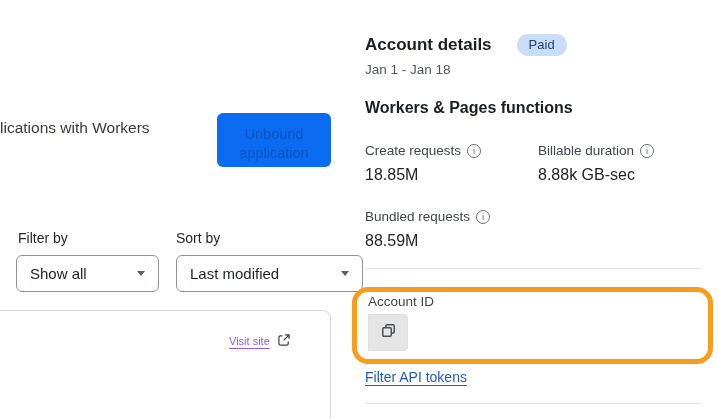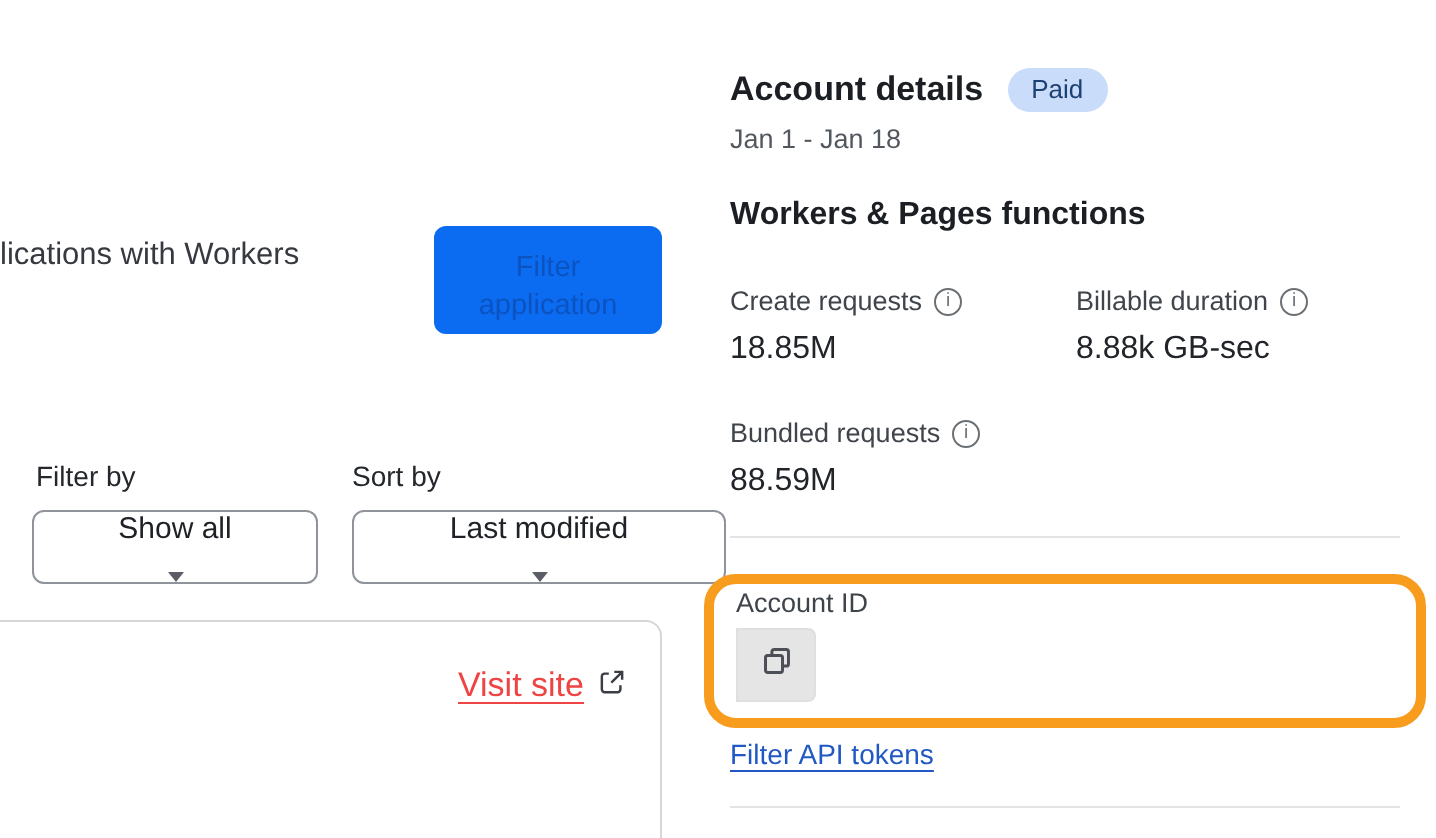--- a/index.html
+++ b/index.html
@@ -33,35 +33,35 @@
     left:217px;top:113px;width:114px;height:54px;
     background:var(--accent-blue);border:none;border-radius:6px;
     color:var(--button-text-blue);font-family:inherit;font-size:14.5px;line-height:19px;
     text-align:center;cursor:pointer;padding-top:8px;
   }
   .create-btn span{display:block;}
   .field-label{font-size:14px;color:#24272b;}
   .select{
     height:37px;background:#fff;border:1px solid #8f939a;border-radius:6px;
     display:flex;align-items:center;justify-content:space-between;
-    padding:0 13px;font-size:15px;color:#1e2126;cursor:pointer;flex-direction:column;
+    padding:0 13px;font-size:15px;color:#1e2126;cursor:pointer;
   }
   .caret{width:0;height:0;border-left:4.5px solid transparent;border-right:4.5px solid transparent;border-top:5.5px solid #5a5e64;}
   .project-card{
     left:-24px;top:310px;width:355px;height:140px;
     background:#fff;border:1px solid #d6d6d6;border-radius:8px;
   }
   .visit-site{
     left:229px;top:333px;display:flex;align-items:center;gap:7px;
-    font-size:17px;color:#ef4444;cursor:pointer;
+    font-size:11px;color:#8b5cf6;cursor:pointer;
   }
   .visit-site .label{text-decoration:underline;text-underline-offset:3px;}
 
   
-  .acct-title-row{left:365px;top:34px;display:flex;align-items:center;gap:12px;}
+  .acct-title-row{left:365px;top:34px;display:flex;align-items:center;gap:25px;}
   .acct-title{font-size:17px;font-weight:bold;color:var(--text-dark);}
   .badge{
     background:var(--badge-bg);color:var(--badge-text);
     border-radius:12px;padding:3px 12px 4px;font-size:13px;
   }
   .date-range{left:365px;top:62px;font-size:13.5px;color:var(--text-gray);}
   .functions-title{left:365px;top:99px;font-size:16px;font-weight:bold;color:var(--text-dark);}
   .stat-label{display:flex;align-items:center;gap:6px;font-size:13.5px;color:var(--text-mid);}
   .info-icon{
     width:14px;height:14px;border:1.2px solid #6b7075;border-radius:50%;
@@ -93,21 +93,21 @@
   }
 </style>
 </head>
 <body>
 
 <div class="abs intro">
   <div>lications with Workers</div>
 </div>
 
 <button class="abs create-btn">
-  <span>Filter</span>
+  <span>Unbound</span>
   <span>application</span>
 </button>
 
 <div class="abs field-label" style="left:18px;top:230px;">Filter by</div>
 <div class="abs select" style="left:16px;top:255px;width:143px;">
   <span>Show all</span>
   <span class="caret"></span>
 </div>
 
 <div class="abs field-label" style="left:176px;top:230px;">Sort by</div>

